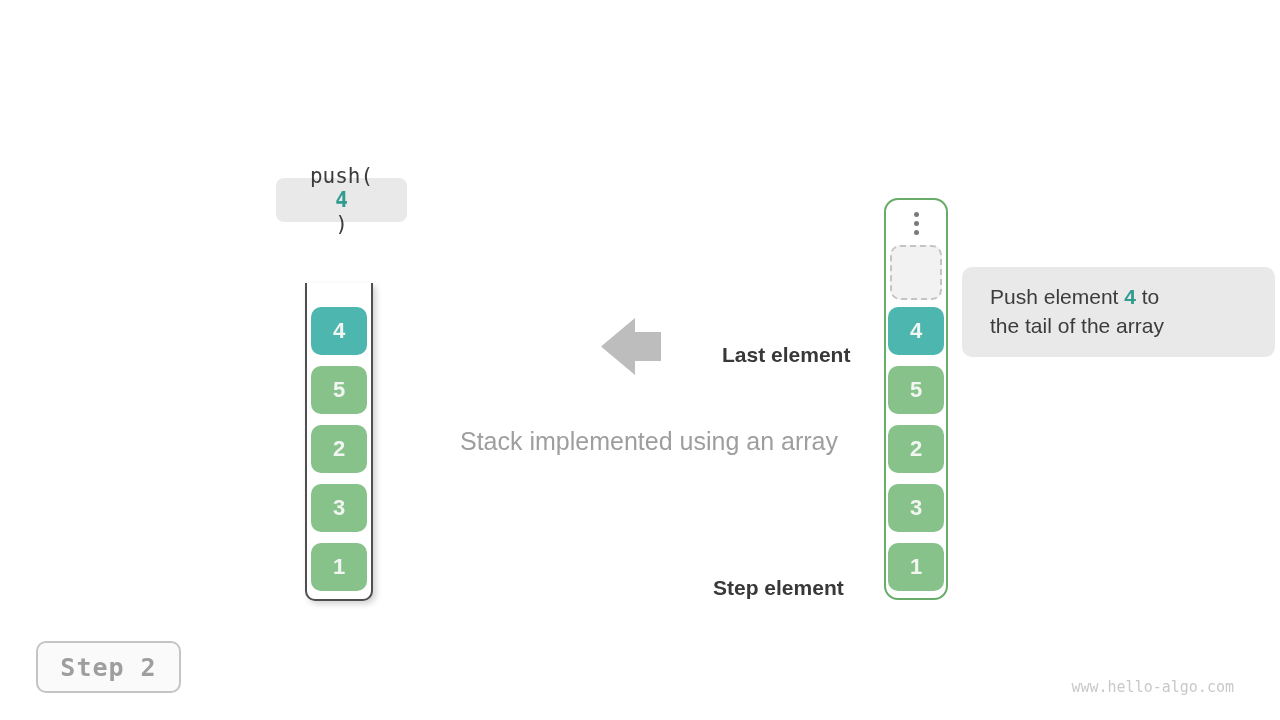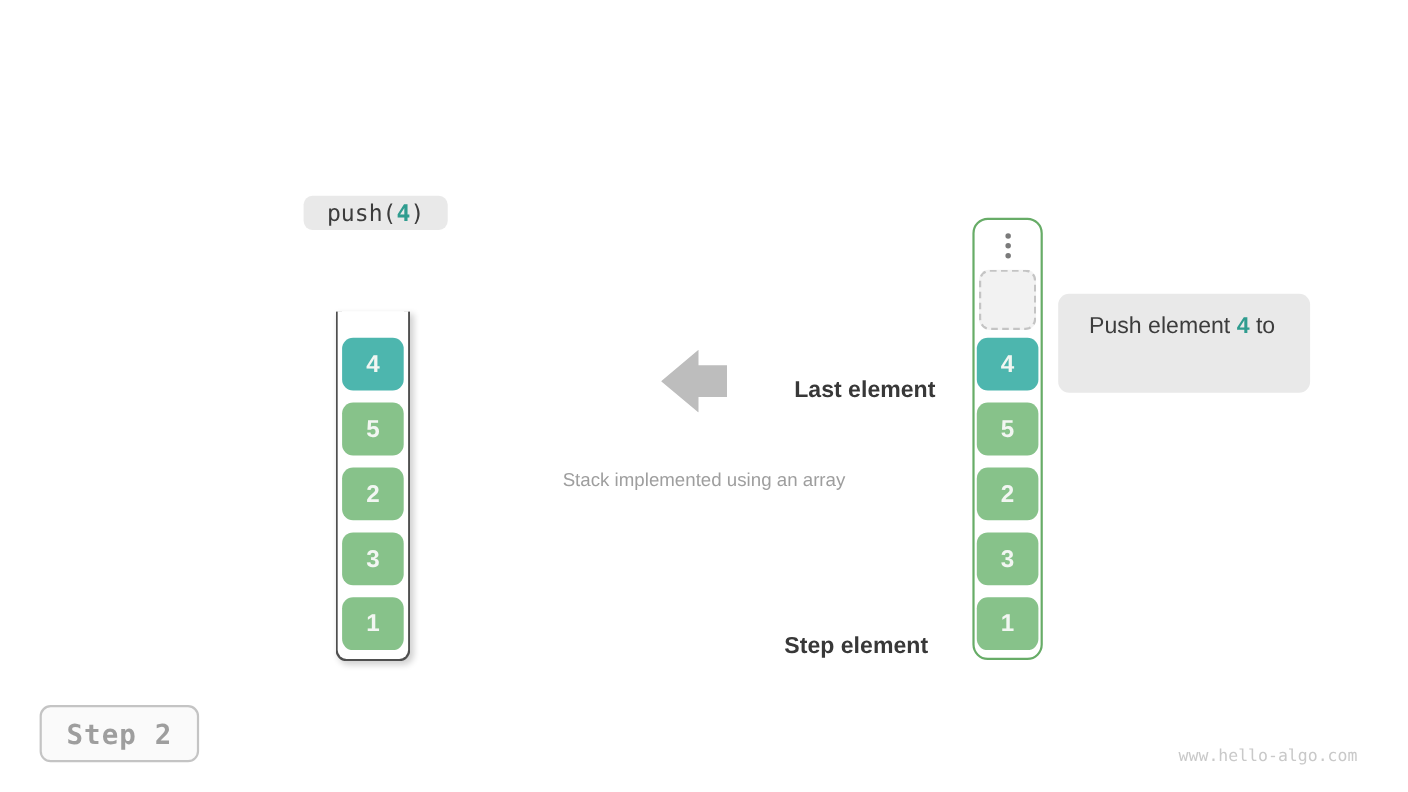--- a/index.html
+++ b/index.html
@@ -7,26 +7,26 @@
   body {
     position: relative;
     background: #ffffff;
     font-family: "Liberation Sans", sans-serif;
     overflow: hidden;
   }
   .abs { position: absolute; }
 
   
   .push-chip {
-    left: 276px; top: 178px; width: 131px; height: 31px;
+    left: 276px; top: 178px; width: 131px; height: 44px;
     background: var(--chip-gray, #e9e9e9);
     border-radius: 8px;
     display: flex; align-items: center; justify-content: center;
     font-family: "DejaVu Sans Mono", monospace;
-    font-size: 21px; color: var(--text-dark, #3c3c3c);
+    font-size: 21px; color: var(--text-dark, #3c3c3c); flex-direction: column;
   }
   .teal-text { color: var(--highlight-teal-text, #2f9c8f); font-weight: bold; }
 
   
   .left-stack {
     left: 305px; top: 283px; width: 68px; height: 318px;
     border: 2px solid var(--stack-border-gray, #4f4f4f);
     border-top: none;
     border-radius: 0 0 10px 10px;
     box-shadow: 3px 3px 6px rgba(0,0,0,0.18);
@@ -45,21 +45,21 @@
 
   
   .arrow { left: 601px; top: 318px; }
 
   
   .bold-label { font-size: 21px; font-weight: bold; color: var(--label-dark, #383838); white-space: nowrap; margin-top: 24px; }
   .last-label  { left: 722px; top: 319px; }
   .first-label { left: 713px; top: 552px; }
   .caption {
     left: 460px; top: 427px; width: 360px;
-    text-align: center; font-size: 17px;
+    text-align: center; font-size: 25px;
     color: var(--text-gray, #9e9e9e); white-space: nowrap;
   }
 
   
   .right-array {
     left: 884px; top: 198px; width: 64px; height: 402px;
     border: 2px solid var(--container-green-border, #67ac67);
     border-radius: 14px;
     background: #ffffff;
     display: flex; flex-direction: column; align-items: center;
@@ -71,21 +71,21 @@
     width: 52px; height: 55px; flex: none;
     border: 2px dashed #c4c4c4; border-radius: 10px;
     background: #f2f2f2;
     margin-bottom: 7px;
   }
   .right-array .cell { margin-bottom: 11px; }
   .right-array .cell:last-child { margin-bottom: 0; }
 
   
   .callout {
-    left: 962px; top: 267px; width: 229px; height: 90px;
+    left: 962px; top: 267px; width: 313px; height: 90px;
     background: var(--chip-gray, #e9e9e9);
     border-radius: 10px;
     padding: 15px 16px 0 28px;
     font-size: 21px; line-height: 29px;
     color: var(--text-dark, #3c3c3c);
   }
 
   
   .step-chip {
     left: 36px; top: 641px; width: 145px; height: 52px;
@@ -140,19 +140,20 @@
   <div class="empty-slot"></div>
   <div class="cell teal">4</div>
   <div class="cell green">5</div>
   <div class="cell green">2</div>
   <div class="cell green">3</div>
   <div class="cell green">1</div>
 </div>
 
 <div class="abs callout">
   <span>Push element </span><span class="teal-text">4</span><span> to</span><br>
+  <span>the tail of the array</span>
 </div>
 
 <div class="abs step-chip">
   <span>Step 2</span>
 </div>
 
 <div class="abs watermark">www.hello-algo.com</div>
 
 </body></html>

